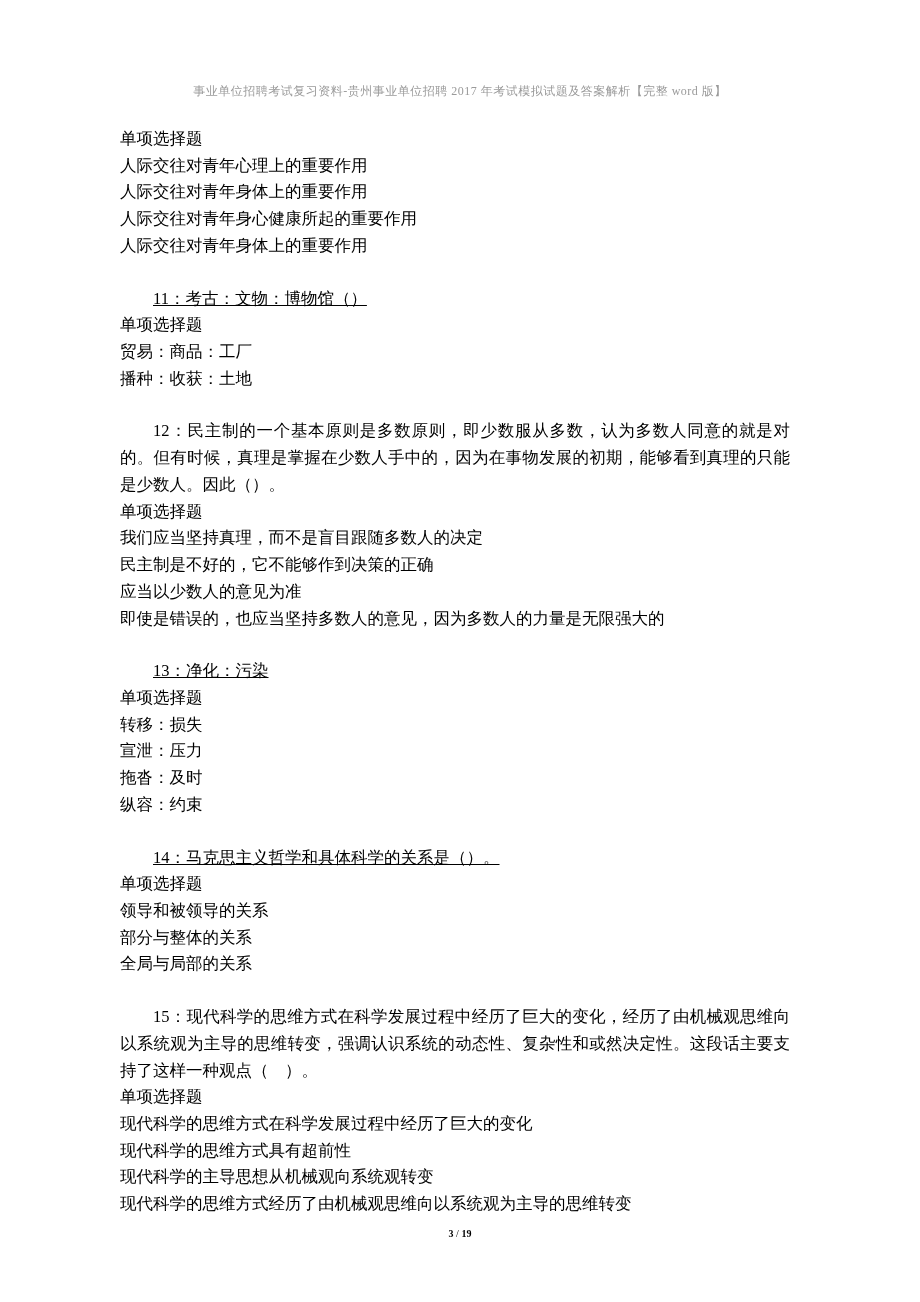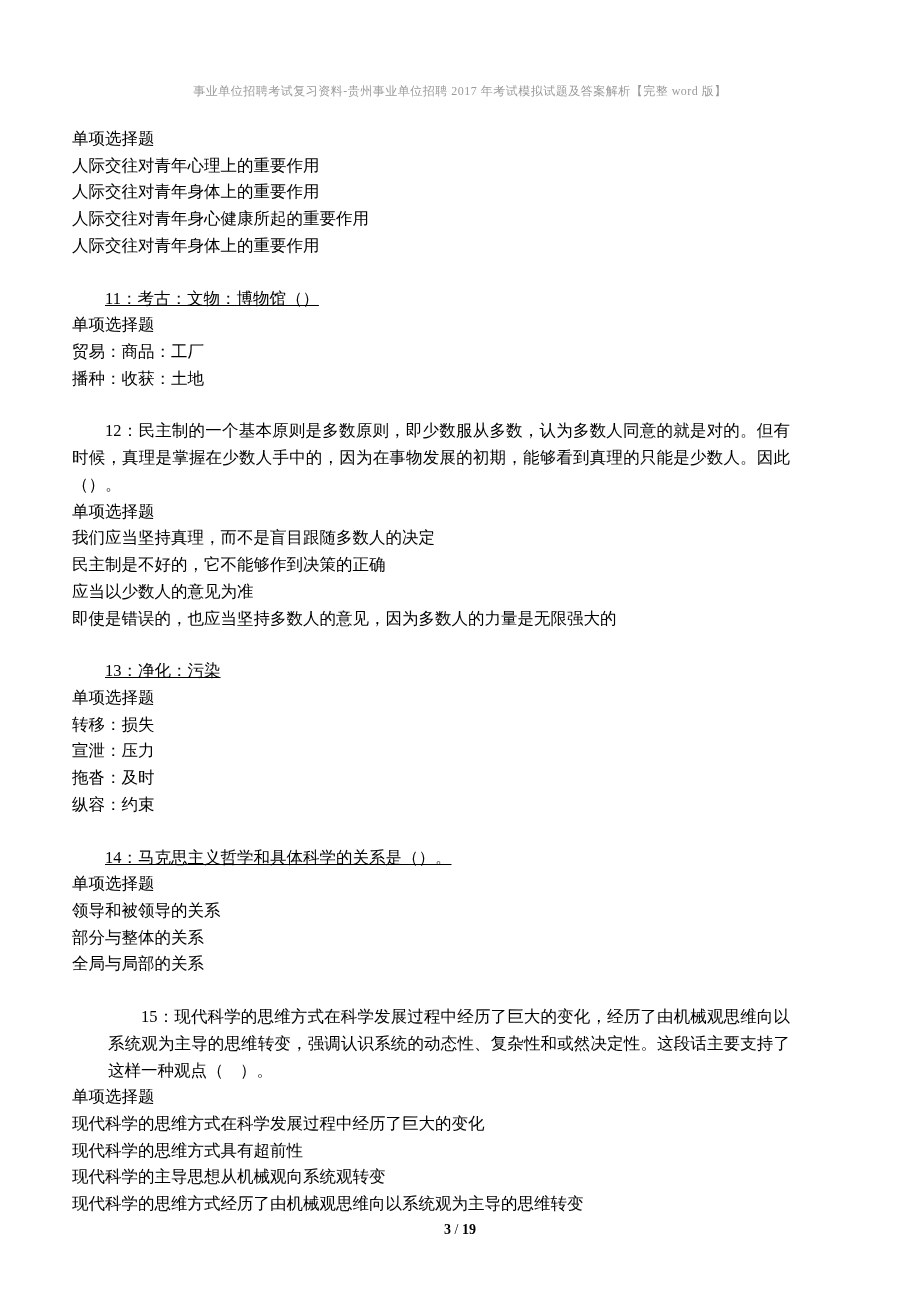--- a/index.html
+++ b/index.html
@@ -8,21 +8,21 @@
     padding: 0;
     background: #ffffff;
     font-family: "SimSun", "宋体", serif;
     color: #000000;
   }
   .page {
     width: 920px;
     height: 1302px;
     position: relative;
     box-sizing: border-box;
-    padding: 82px 130px 60px 72px;
+    padding: 82px 130px 60px 120px;
     font-size: 16.5px;
     line-height: 1.62;
   }
   .header {
     position: absolute;
     top: 82px;
     left: 0;
     width: 920px;
     text-align: center;
     font-size: 12px;
@@ -41,21 +41,21 @@
   .q-first {
     text-indent: 2em;
     text-decoration: underline;
   }
   .footer {
     position: absolute;
     bottom: 60px;
     left: 0;
     width: 920px;
     text-align: center;
-    font-size: 14px;
+    font-size: 10px;
   }
   .footer .n {
     font-weight: bold;
   }
 </style>
 </head>
 <body>
 
 <div class="page">
 
@@ -102,21 +102,21 @@
 
     <div class="block">
       <span class="line q-first">14：马克思主义哲学和具体科学的关系是（）。</span>
       <span class="line">单项选择题</span>
       <span class="line">领导和被领导的关系</span>
       <span class="line">部分与整体的关系</span>
       <span class="line">全局与局部的关系</span>
     </div>
 
     <div class="block">
-      <div style="text-align:justify;margin-left:36px;">
+      <div style="text-align:justify;">
         <span style="display:inline-block;width:2em;"></span><span>15：现代科学的思维方式在科学发展过程中经历了巨大的变化，经历了由机械观思维向以系统观为主导的思维转变，强调认识系统的动态性、复杂性和或然决定性。这段话主要支持了这样一种观点（　）。</span>
       </div>
       <span class="line">单项选择题</span>
       <span class="line">现代科学的思维方式在科学发展过程中经历了巨大的变化</span>
       <span class="line">现代科学的思维方式具有超前性</span>
       <span class="line">现代科学的主导思想从机械观向系统观转变</span>
       <span class="line">现代科学的思维方式经历了由机械观思维向以系统观为主导的思维转变</span>
     </div>
 
   </div>

